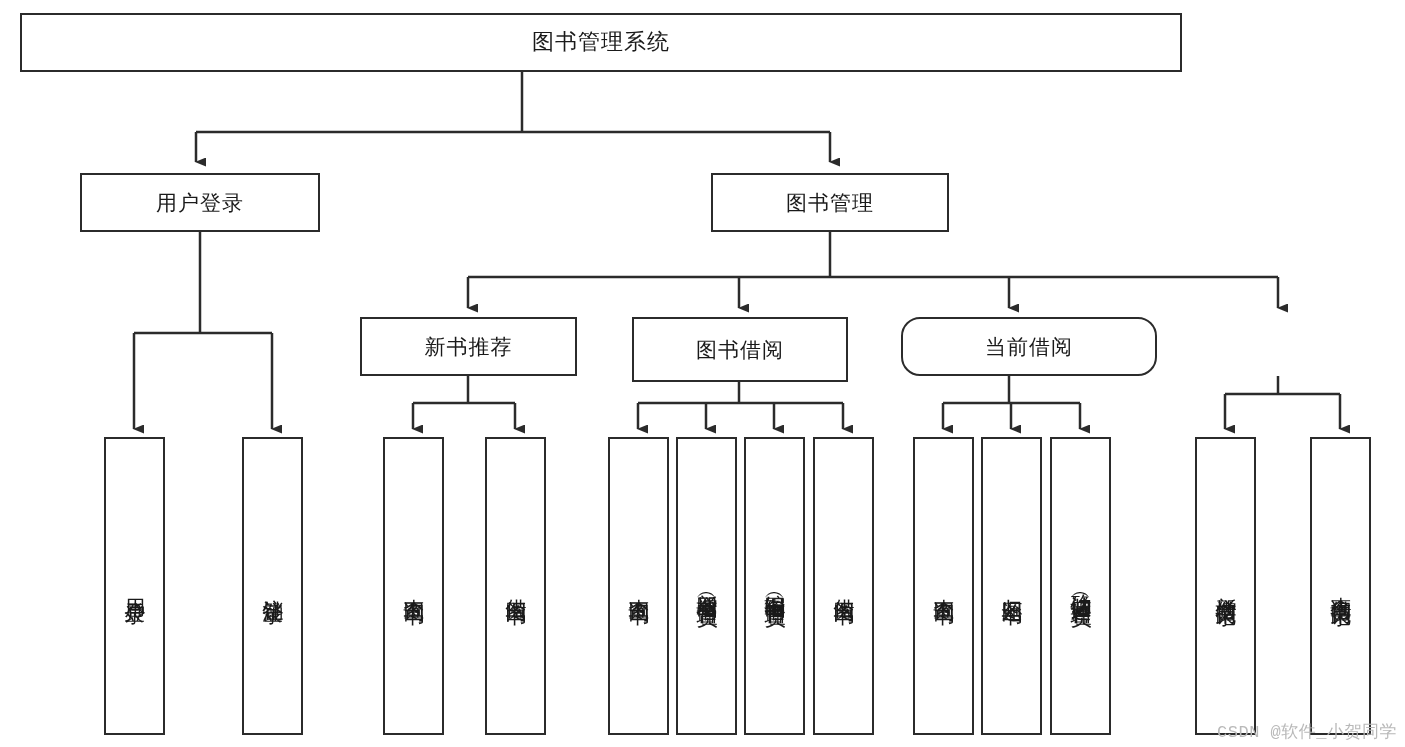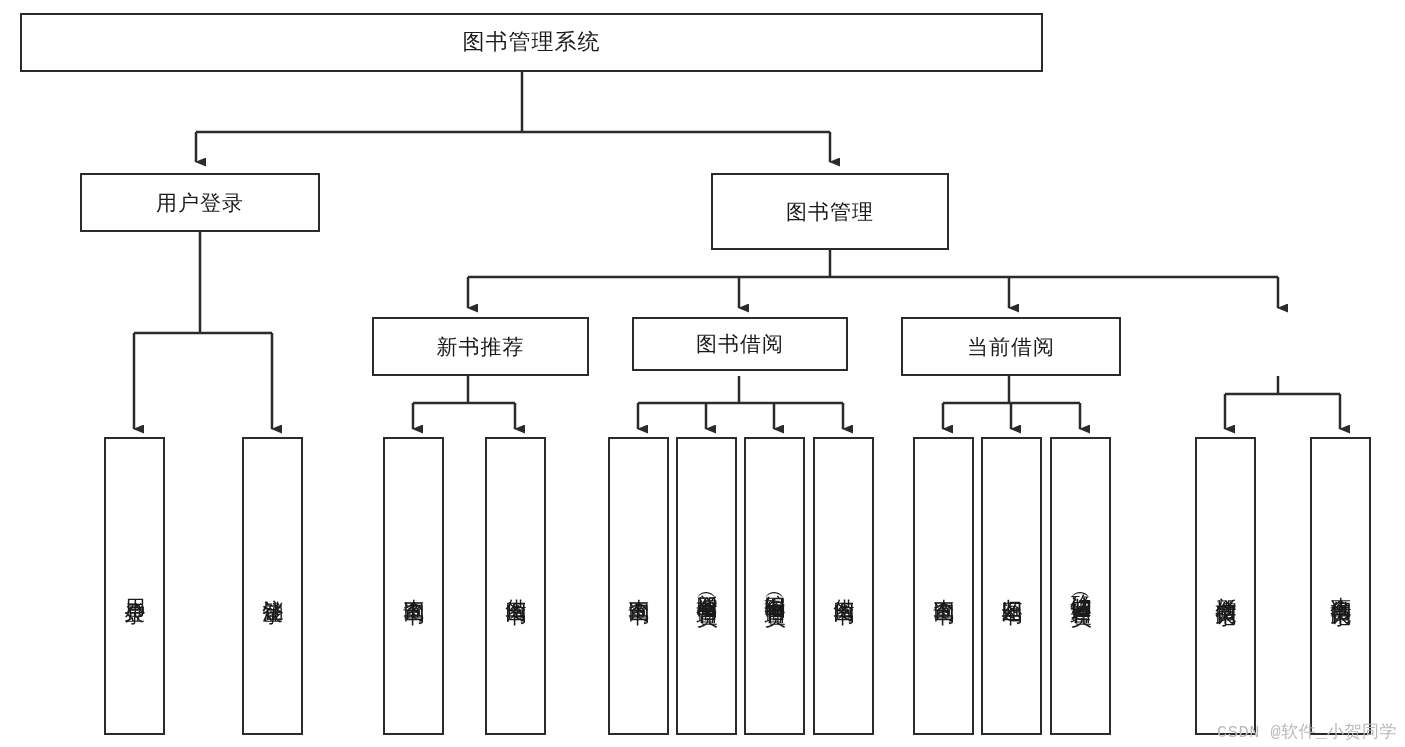--- a/index.html
+++ b/index.html
@@ -121,41 +121,41 @@
       <path d="M 1011,403 L 1011,429" marker-end="url(#arrowhead)"></path>
       <path d="M 1080,403 L 1080,429" marker-end="url(#arrowhead)"></path>
 
       <path d="M 1278,376 L 1278,394"></path>
       <path d="M 1225,394 L 1340,394"></path>
       <path d="M 1225,394 L 1225,429" marker-end="url(#arrowhead)"></path>
       <path d="M 1340,394 L 1340,429" marker-end="url(#arrowhead)"></path>
     </g>
   </svg>
 
-  <div class="node node-h node-root" style="left:20px; top:13px; width:1023px; height:59px;">
+  <div class="node node-h node-root" style="left:20px; top:13px; width:1162px; height:59px;">
     <span>图书管理系统</span>
   </div>
 
   <div class="node node-h" style="left:80px; top:173px; width:240px; height:59px;">
     <span>用户登录</span>
   </div>
 
-  <div class="node node-h" style="left:711px; top:173px; width:238px; height:77px;">
+  <div class="node node-h" style="left:711px; top:173px; width:238px; height:59px;">
     <span>图书管理</span>
   </div>
 
-  <div class="node node-h" style="left:372px; top:317px; width:217px; height:59px;text-align:right;">
+  <div class="node node-h" style="left:360px; top:317px; width:217px; height:59px;text-align:right;">
     <span>新书推荐</span>
   </div>
 
-  <div class="node node-h" style="left:632px; top:317px; width:216px; height:54px;">
+  <div class="node node-h" style="left:632px; top:317px; width:216px; height:65px;">
     <span>图书借阅</span>
   </div>
 
-  <div class="node node-h" style="left:901px; top:317px; width:220px; height:59px;">
+  <div class="node node-h" style="left:901px; top:317px; width:256px; height:59px;border-radius:19px;">
     <span>当前借阅</span>
   </div>
 
 
   <div class="node node-v" style="left:104px; top:437px; width:61px; height:298px;">
     <span class="vtext">用户登录</span>
   </div>
 
   <div class="node node-v" style="left:242px; top:437px; width:61px; height:298px;">
     <span class="vtext">注销登录</span>

